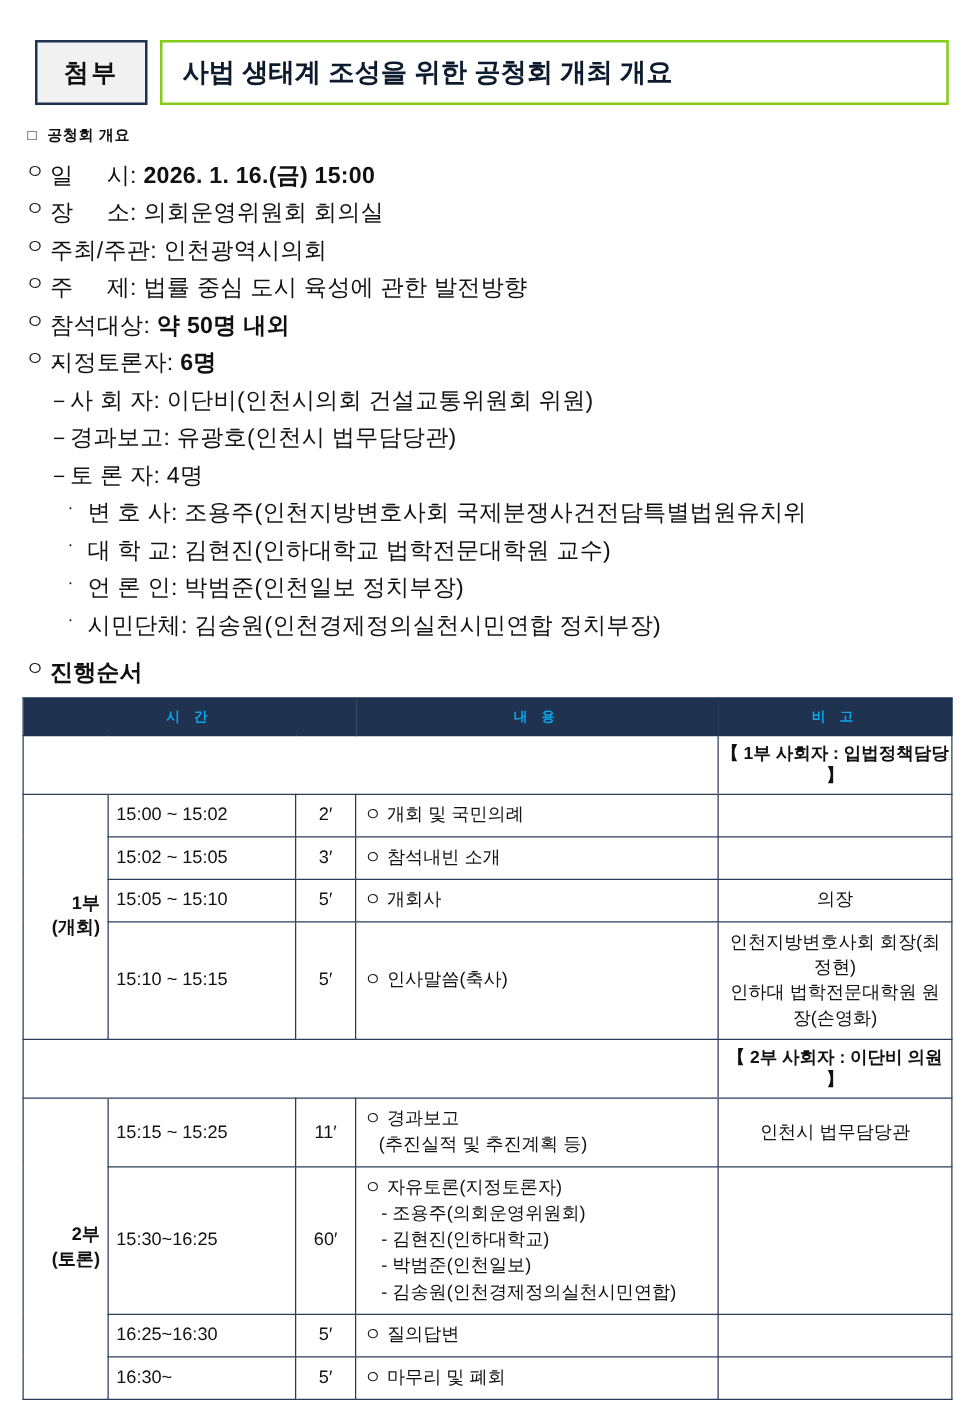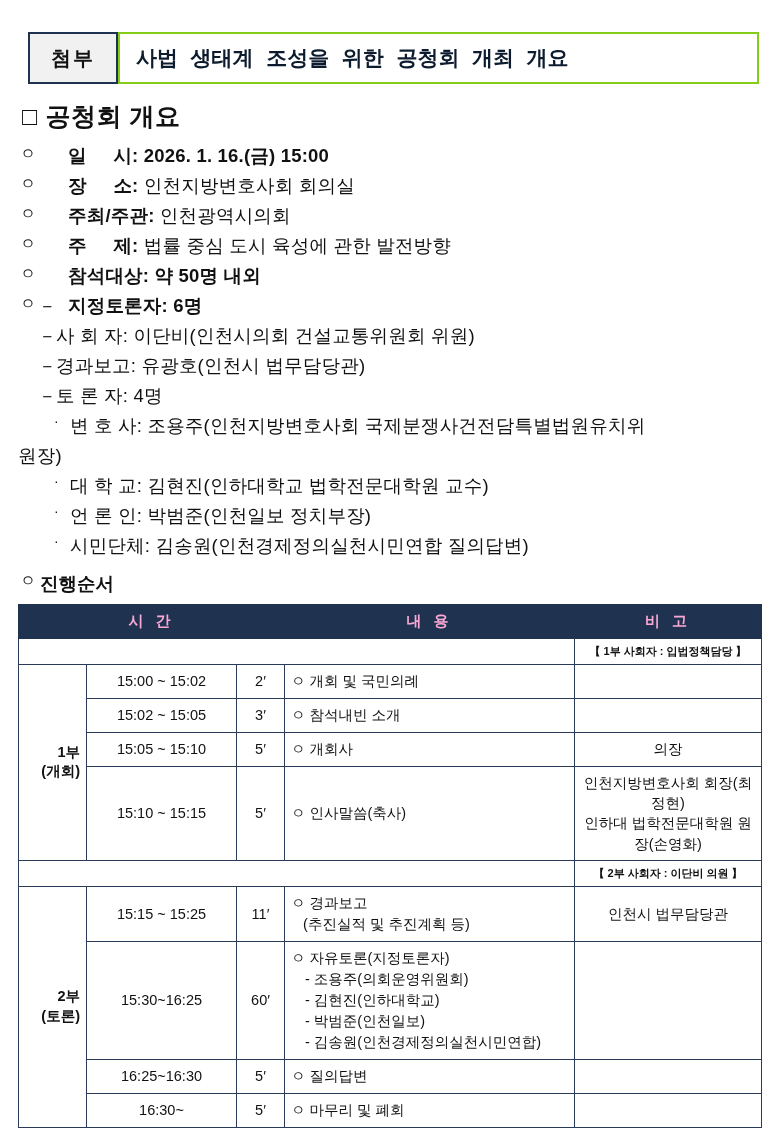--- a/index.html
+++ b/index.html
@@ -19,22 +19,22 @@
     min-height: 1142px;
     box-sizing: border-box;
     padding: 26px 18px 10px 18px;
     position: relative;
   }
 
   
   .header-row {
     display: flex;
     align-items: stretch;
+    gap: 10px;
     margin: 6px 2px 16px 10px;
-    font-family: Liberation Mono, monospace;
   }
   .attach-box {
     width: 86px;
     border: 2px solid #1f3250;
     background: #f1f1f1;
     display: flex;
     align-items: center;
     justify-content: center;
     font-size: 20px;
     font-weight: bold;
@@ -50,21 +50,21 @@
     align-items: center;
     padding: 10px 16px;
     font-size: 21px;
     font-weight: bold;
     letter-spacing: 0px;
     color: #0d1b2f;
   }
 
   
   .section-head {
-    font-size: 25px;
+    font-size: 12px;
     font-weight: bold;
     margin: 8px 0 8px 4px;
     letter-spacing: 0.5px;
   }
   .section-head .marker {
     display: inline-block;
     margin-right: 8px;
   }
   ul.items {
     list-style: none;
@@ -78,23 +78,22 @@
     position: relative;
     letter-spacing: 0.2px;
   }
   li.item .bullet {
     position: absolute;
     left: 2px;
     top: 0;
     font-size: 16px;
   }
   li.item .lbl {
-    font-weight: bold;
+    font-weight: normal;
     white-space: pre;
-    margin-left: 28px;
   }
   li.item .val {
     font-weight: normal;
   }
   li.item.bold-all .val { font-weight: bold; }
 
   li.sub {
     font-size: 18.5px;
     line-height: 1.62;
     padding-left: 38px;
@@ -144,42 +143,42 @@
 
   
   table.schedule {
     border-collapse: collapse;
     width: 743px;
     margin: 4px 0 0 0;
     table-layout: fixed;
   }
   table.schedule th {
     background: #1f3250;
-    color: #f9a8d4;
-    font-size: 15px;
+    color: #0ea5e9;
+    font-size: 11px;
     font-weight: bold;
     letter-spacing: 4px;
     padding: 7px 0;
     border: 1px solid #1f3250;
   }
   table.schedule td {
     border: 1px solid #2b3c58;
     font-size: 14.5px;
     padding: 6px 6px;
     vertical-align: middle;
     color: #111;
   }
   td.part {
     text-align: right;
     font-weight: bold;
     font-size: 15px;
     line-height: 1.35;
   }
   td.time {
-    text-align: center;
+    text-align: left;
     font-size: 14.5px;
     white-space: nowrap;
     margin-top: 48px;
   }
   td.dur {
     text-align: center;
     font-size: 14.5px;
     white-space: nowrap;
   }
   td.content {
@@ -187,21 +186,21 @@
     padding-left: 10px;
     line-height: 1.45;
   }
   td.note {
     text-align: center;
     font-size: 13px;
     line-height: 1.4;
   }
   tr.host td {
     text-align: center;
-    font-size: 11px;
+    font-size: 14px;
     font-weight: bold;
     padding: 5px 0;
   }
   .content-line { display: block; }
   .thick-top td { border-top: 2px solid #1f3250; }
 </style>
 </head>
 <body>
 
 <div class="page">
@@ -217,21 +216,21 @@
 
   <ul class="items">
     <li class="item bold-all">
       <span class="bullet">ㅇ</span>
       <span class="lbl">일     시:</span>
       <span class="val">2026. 1. 16.(금) 15:00</span>
     </li>
     <li class="item">
       <span class="bullet">ㅇ</span>
       <span class="lbl">장     소:</span>
-      <span class="val">인천지방변호사회 회의실</span>
+      <span class="val">의회운영위원회 회의실</span>
     </li>
     <li class="item">
       <span class="bullet">ㅇ</span>
       <span class="lbl">주최/주관:</span>
       <span class="val">인천광역시의회</span>
     </li>
     <li class="item">
       <span class="bullet">ㅇ</span>
       <span class="lbl">주     제:</span>
       <span class="val">법률 중심 도시 육성에 관한 발전방향</span>
@@ -262,37 +261,34 @@
     <li class="sub">
       <span class="bullet">－</span>
       <span class="lbl-sp">토 론 자:</span>
       <span class="lbl-sp">4명</span>
     </li>
     <li class="sub2">
       <span class="bullet">·</span>
       <span class="lbl-sp">변 호 사:</span>
       <span class="lbl-sp">조용주(인천지방변호사회 국제분쟁사건전담특별법원유치위</span>
     </li>
-    <li class="wrapline">
-      <span>원장)</span>
-    </li>
     <li class="sub2">
       <span class="bullet">·</span>
       <span class="lbl-sp">대 학 교:</span>
       <span class="lbl-sp">김현진(인하대학교 법학전문대학원 교수)</span>
     </li>
     <li class="sub2">
       <span class="bullet">·</span>
       <span class="lbl-sp">언 론 인:</span>
       <span class="lbl-sp">박범준(인천일보 정치부장)</span>
     </li>
     <li class="sub2">
       <span class="bullet">·</span>
       <span class="lbl-sp">시민단체:</span>
-      <span class="lbl-sp">김송원(인천경제정의실천시민연합 질의답변)</span>
+      <span class="lbl-sp">김송원(인천경제정의실천시민연합 정치부장)</span>
     </li>
   </ul>
 
   <div class="order-head">
     <span class="bullet">ㅇ</span><span>진행순서</span>
   </div>
 
   <table class="schedule">
     <colgroup>
       <col style="width:68px">

